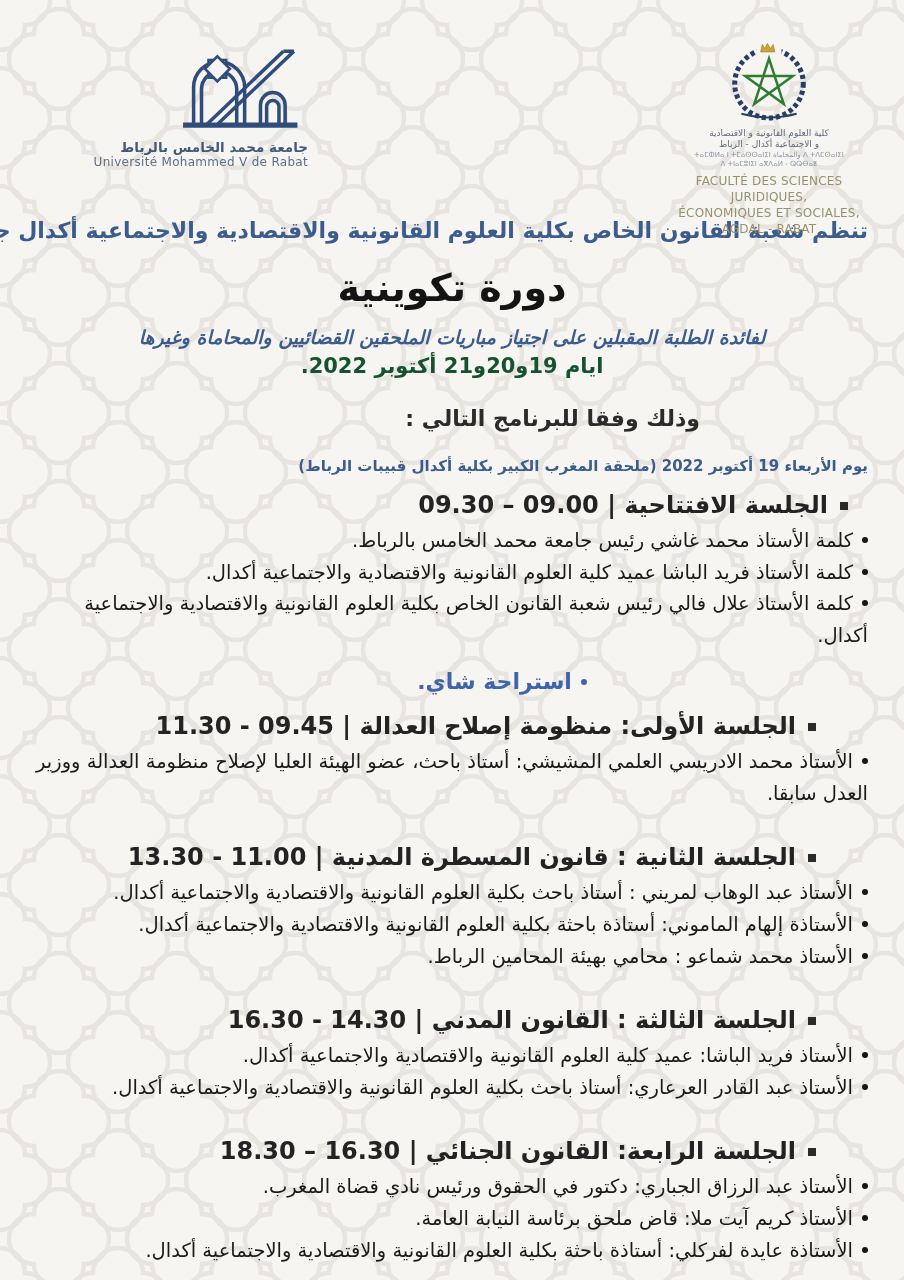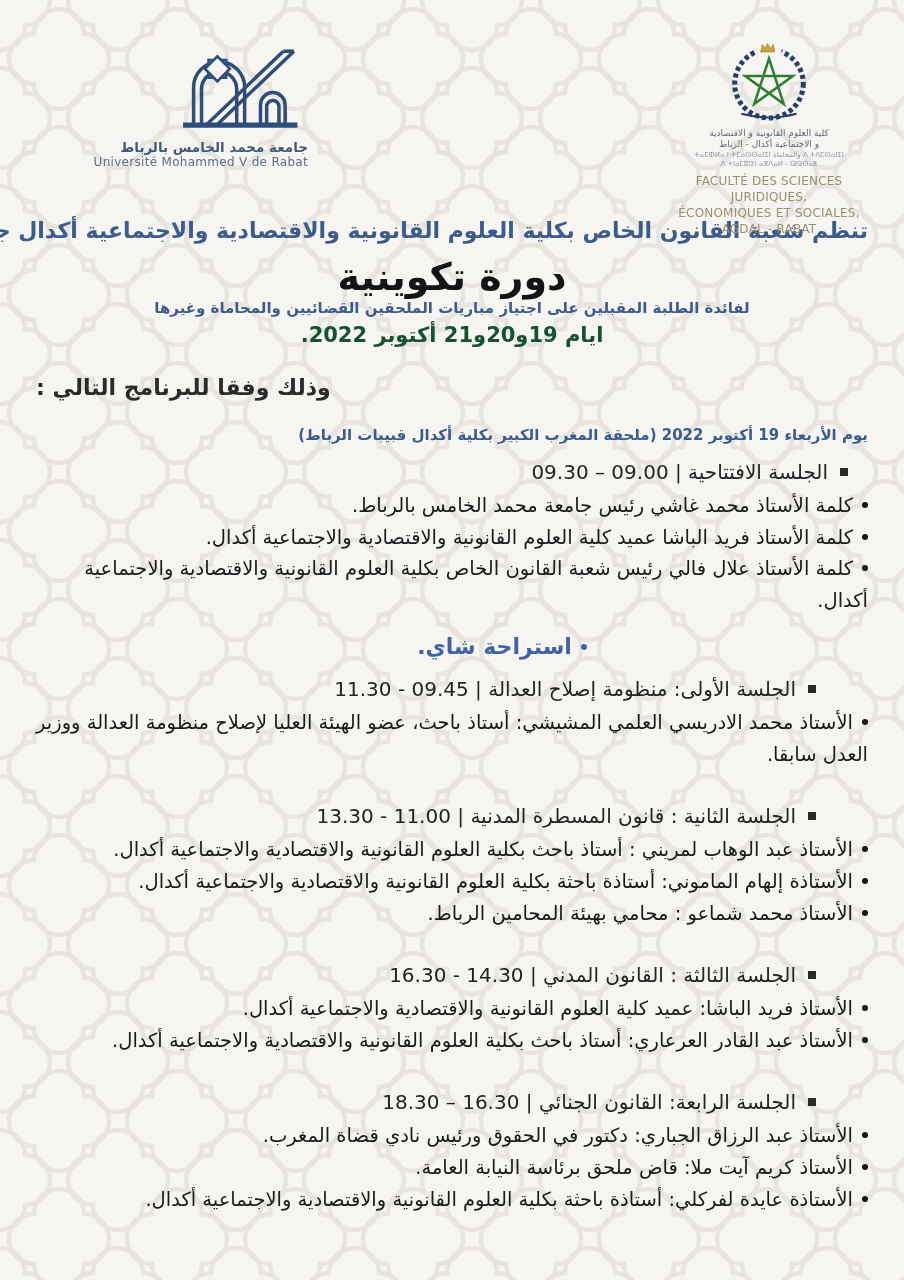--- a/index.html
+++ b/index.html
@@ -17,30 +17,30 @@
   .logo-left .ar-name{font-size:13.5px;font-weight:bold;color:#44597a;margin-top:2px;line-height:1.1;}
   .logo-left .fr-name{font-size:12px;color:#5d6f86;letter-spacing:.3px;}
   .logo-right{position:absolute;left:628px;top:2px;width:210px;text-align:center;direction:rtl;}
   .logo-right .ar1,.logo-right .ar2{font-size:9px;color:#5f6b7d;line-height:1.25;}
   .logo-right .tf{font-size:7px;color:#8b97a8;line-height:1.3;direction:ltr;}
   .logo-right .fr{font-size:12px;color:#9a8f6e;line-height:1.35;letter-spacing:.2px;direction:ltr;}
 
   
   .headline{margin-top:32px;text-align:center;white-space:nowrap;
     color:#3b5c8d;font-size:22px;font-weight:bold;}
-  .main-title{margin-top:12px;text-align:center;color:#141414;
+  .main-title{margin-top:23px;text-align:center;color:#141414;
     font-size:38px;font-weight:bold;}
-  .audience{text-align:center;color:#3b5c8d;font-size:15px;font-weight:bold;white-space:nowrap;}
+  .audience{margin-top:16px;text-align:center;color:#3b5c8d;font-size:19px;font-weight:bold;white-space:nowrap;font-style:italic;}
   .dates{margin-top:6px;text-align:center;color:#14532d;font-size:21px;font-weight:bold;}
-  .program-intro{margin-top:28px;text-align:left;padding-left:0;padding-right:168px;
+  .program-intro{margin-top:28px;text-align:right;padding-left:0;padding-right:168px;
     color:#2b2b2b;font-size:22px;font-weight:bold;}
   .day-heading{margin-top:26px;text-align:right;white-space:nowrap;
     color:#3b5c8d;font-size:15px;font-weight:bold;margin-left:12px;}
 
-  .sess-h{margin:16px 20px 6px 0;color:#232323;font-size:20px;font-weight:normal;}
+  .sess-h{margin:16px 20px 6px 0;color:#232323;font-size:24px;font-weight:bold;}
   .sess-h.inner{margin-right:52px;margin-top:34px;}
   .sq{display:inline-block;width:8px;height:8px;background:#2a2a2a;margin-left:12px;vertical-align:3px;}
   .dt{display:inline-block;width:6px;height:6px;border-radius:50%;background:#161616;margin-left:9px;vertical-align:4px;}
   .dt.blue{background:#3f64a8;}
   .item{color:#1a1a1a;font-size:19.5px;line-height:1.62;}
   .break-line{margin:18px 0 2px;text-align:center;position:relative;left:50px;
     color:#3f64a8;font-size:22px;font-weight:bold;}
 </style>
 </head>
 <body>

